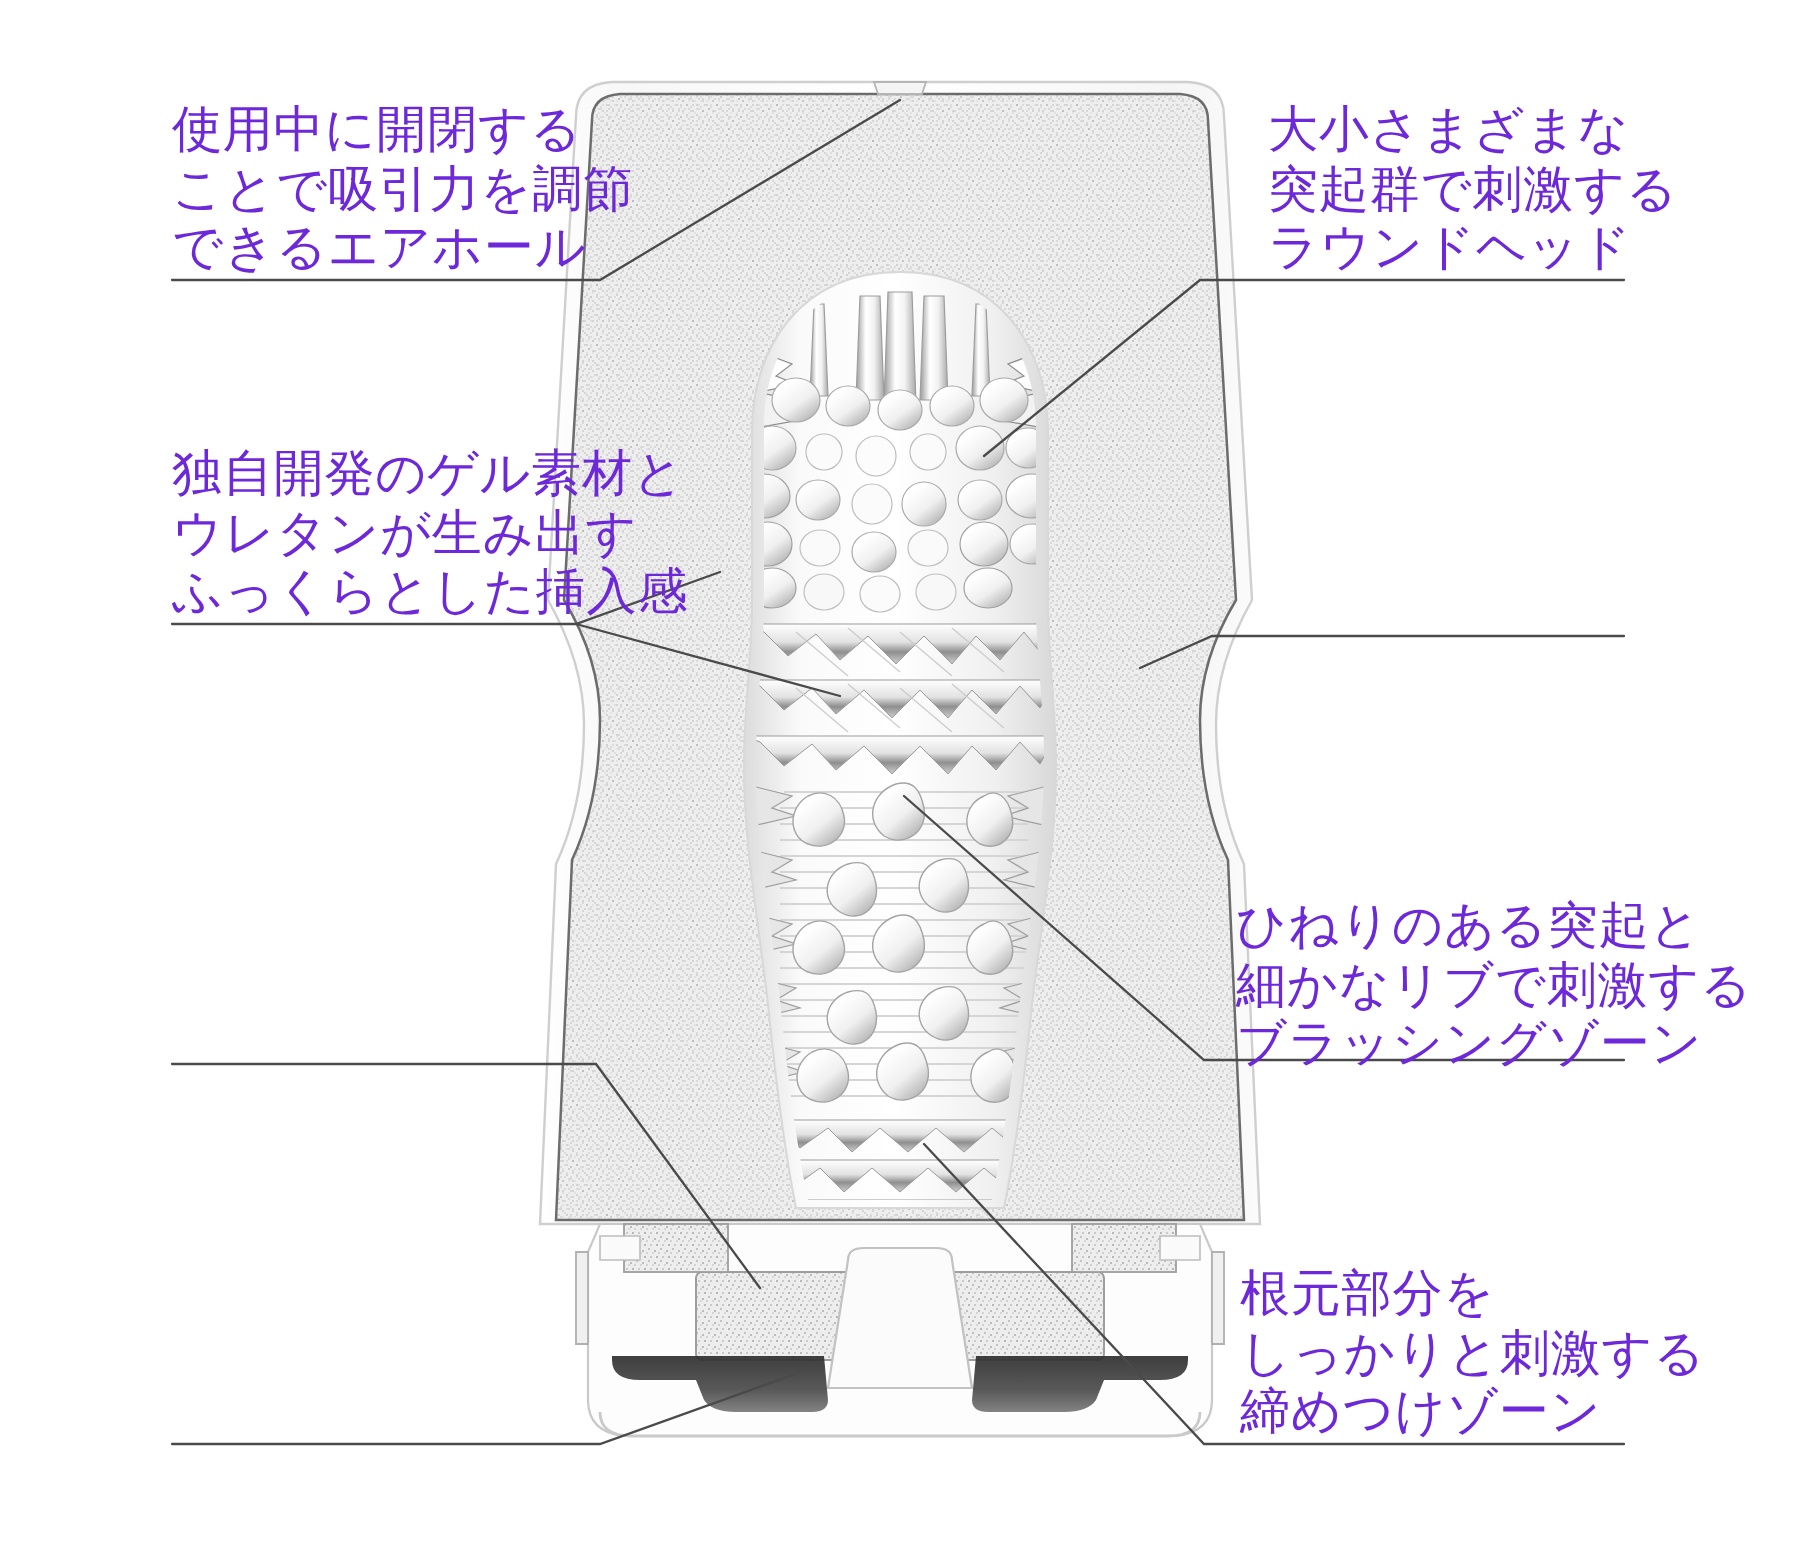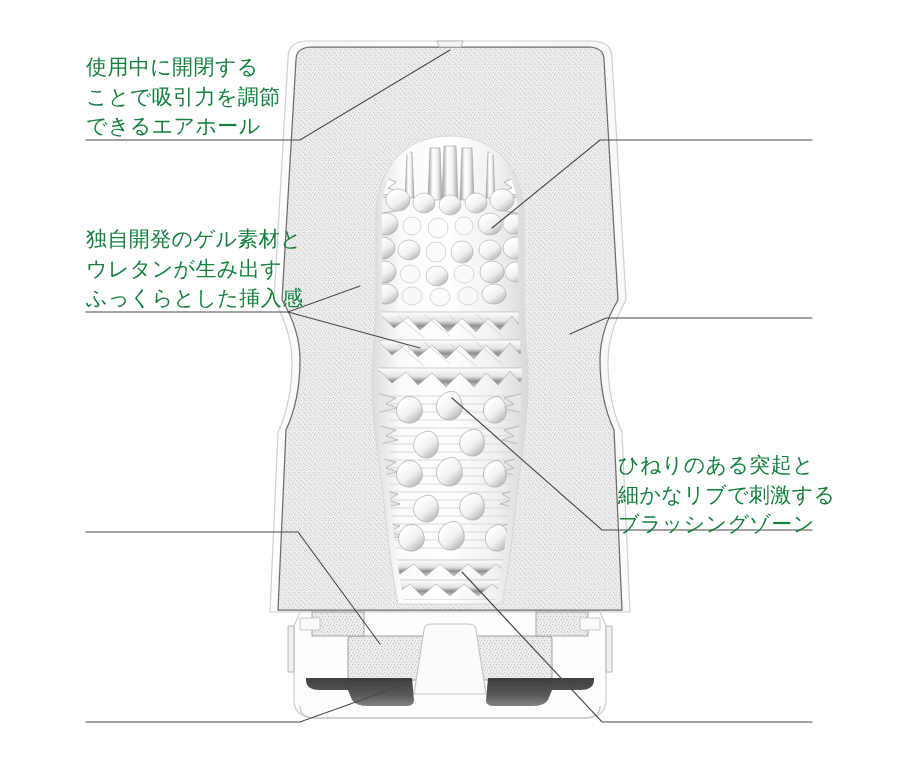--- a/index.html
+++ b/index.html
@@ -20,26 +20,26 @@
   }
   #diagram-svg {
     position: absolute;
     left: 0;
     top: 0;
     width: 900px;
     height: 780px;
   }
   .callout {
     position: absolute;
-    color: #15803d;
-    font-size: 21px;
+    color: #6d28d9;
+    font-size: 25px;
     line-height: 29.5px;
     letter-spacing: 0.4px;
     white-space: pre;
-    font-family: Liberation Sans, sans-serif;
+    font-family: Liberation Mono, monospace;
   }
   .callout-left  { text-align: left; }
   .callout-right { text-align: left; }
 </style>
 </head>
 <body>
 
 <div id="diagram-root">
 
   <svg id="diagram-svg" viewBox="0 0 900 780" xmlns="http://www.w3.org/2000/svg">
@@ -372,26 +372,32 @@
       <path d="M86,722 L300,722 L406,684"></path>
 
       <path d="M812,722 L602,722 L462,572"></path>
     </g>
   </svg>
 
   <div class="callout callout-left" style="left:86px; top:52px;">使用中に開閉する
 ことで吸引力を調節
 できるエアホール</div>
 
+  <div class="callout callout-right" style="left:634px; top:52px;">大小さまざまな
+突起群で刺激する
+ラウンドヘッド</div>
 
   <div class="callout callout-left" style="left:86px; top:224px;">独自開発のゲル素材と
 ウレタンが生み出す
 ふっくらとした挿入感</div>
 
 
 
   <div class="callout callout-right" style="left:618px; top:450px;">ひねりのある突起と
 細かなリブで刺激する
 ブラッシングゾーン</div>
 
 
+  <div class="callout callout-right" style="left:620px; top:634px;">根元部分を
+しっかりと刺激する
+締めつけゾーン</div>
 
 </div>
 
 </body></html>

